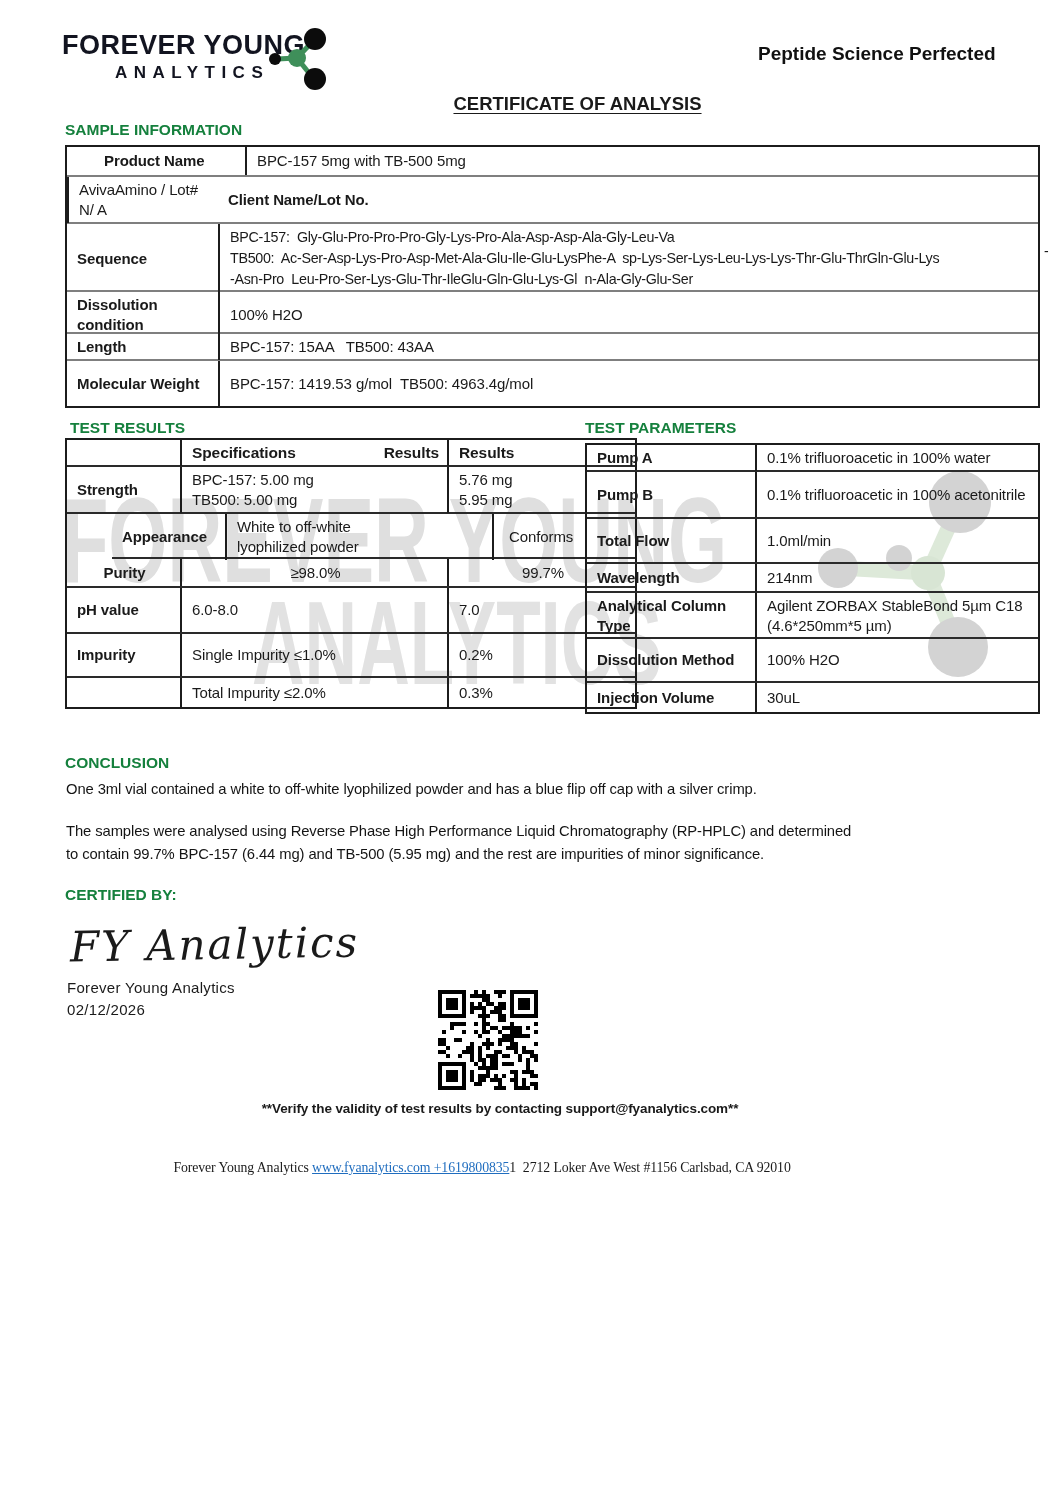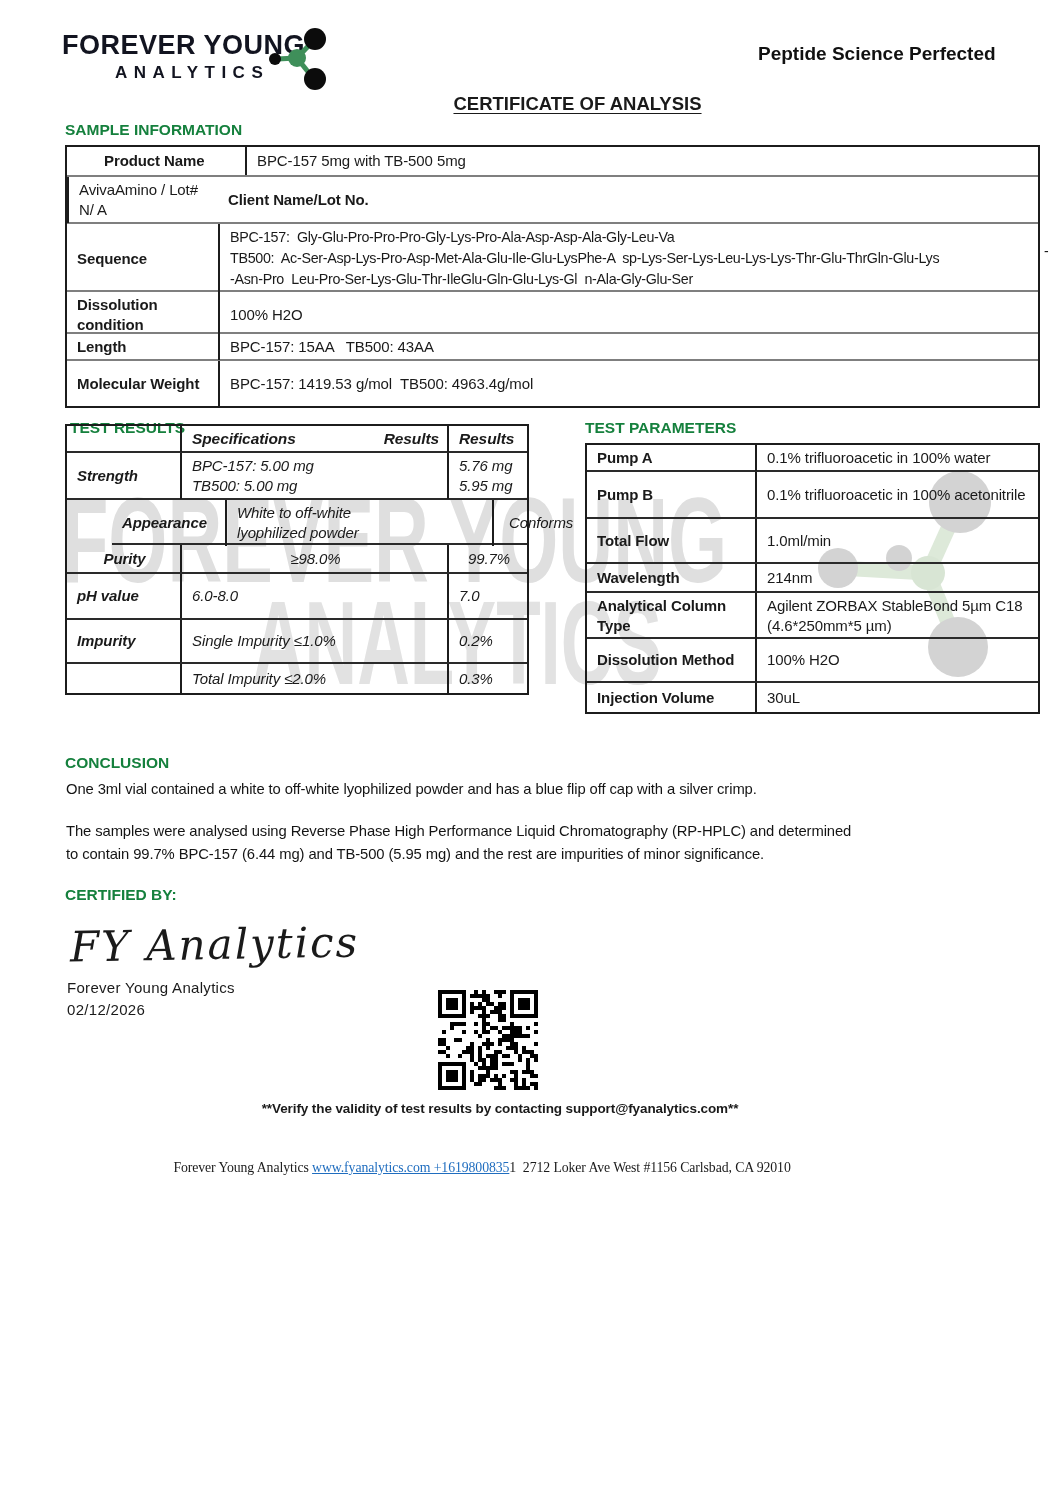--- a/index.html
+++ b/index.html
@@ -114,21 +114,21 @@
     </div>
     <div class="trow" style="height:45px;">
       <div class="cell lbl">Molecular Weight</div>
       <div class="cell vline pre">BPC-157: 1419.53 g/mol  TB500: 4963.4g/mol</div>
     </div>
   </div>
   <div class="abs z1" style="left:1044px;top:243px;font-size:14px;">-</div>
 
   <div class="abs z1 section-heading" style="left:70px;top:419px;">TEST RESULTS</div>
 
-  <div id="results-table" class="abs z1 tbl" style="left:65px;top:424px;width:464px;font-style:italic;">
+  <div id="results-table" class="abs z1 tbl" style="left:65px;top:438px;width:572px;">
     <div class="trow" style="height:27px;">
       <div class="cell"></div>
       <div class="cell vline hdr-flex">
         <span>Specifications</span>
         <span>Results</span>
       </div>
       <div class="cell vline hdr-flex">
         <span>Results</span>
       </div>
     </div>

